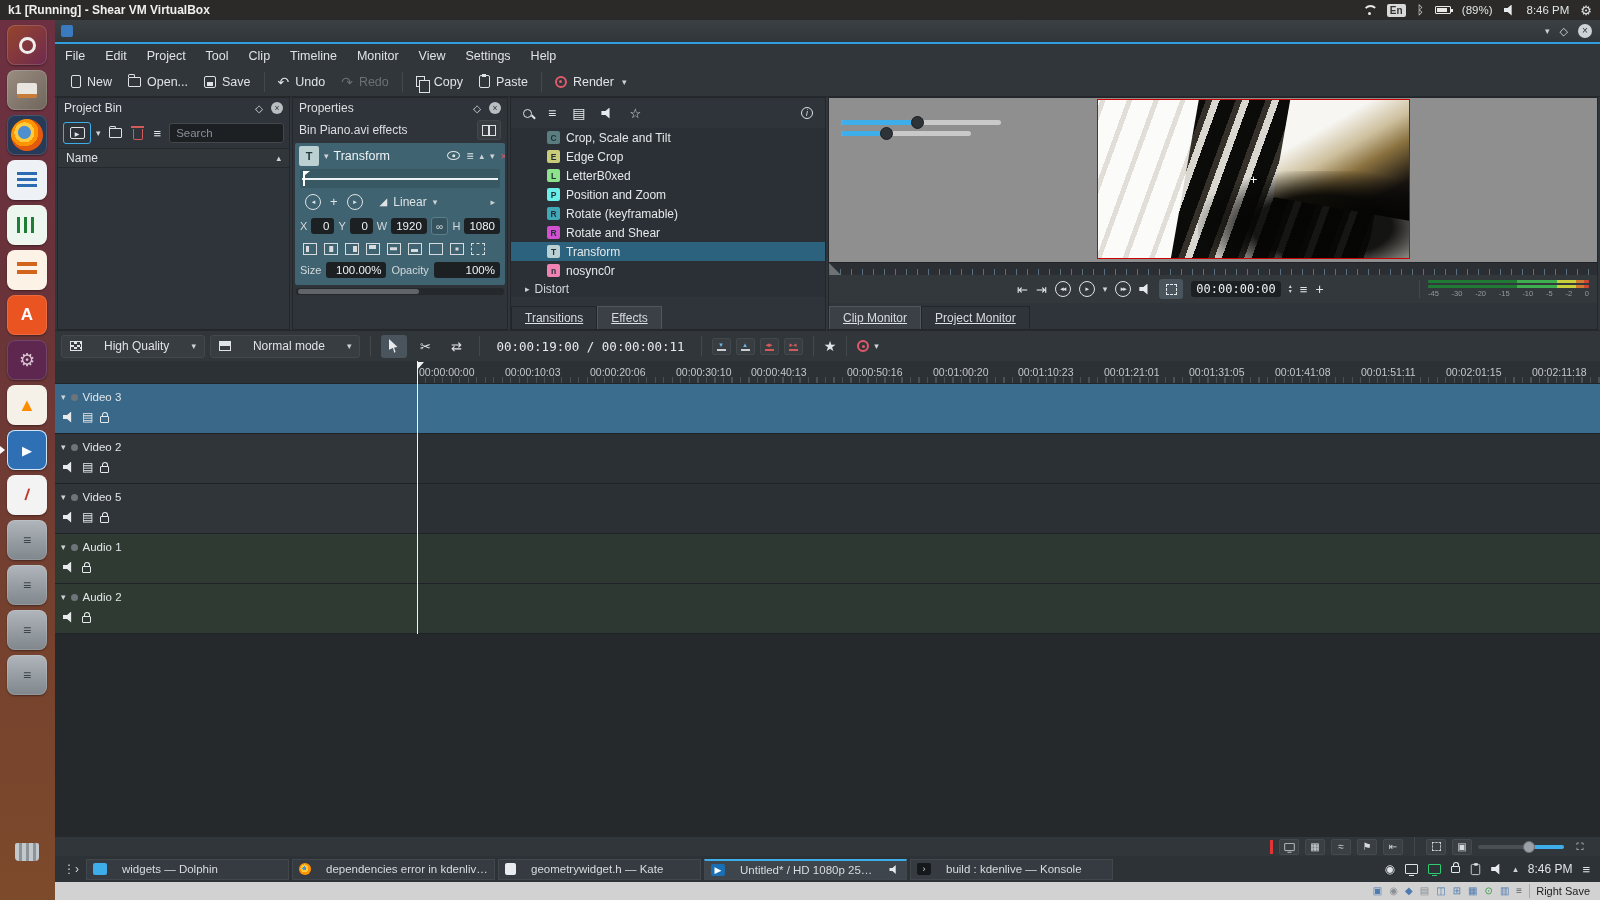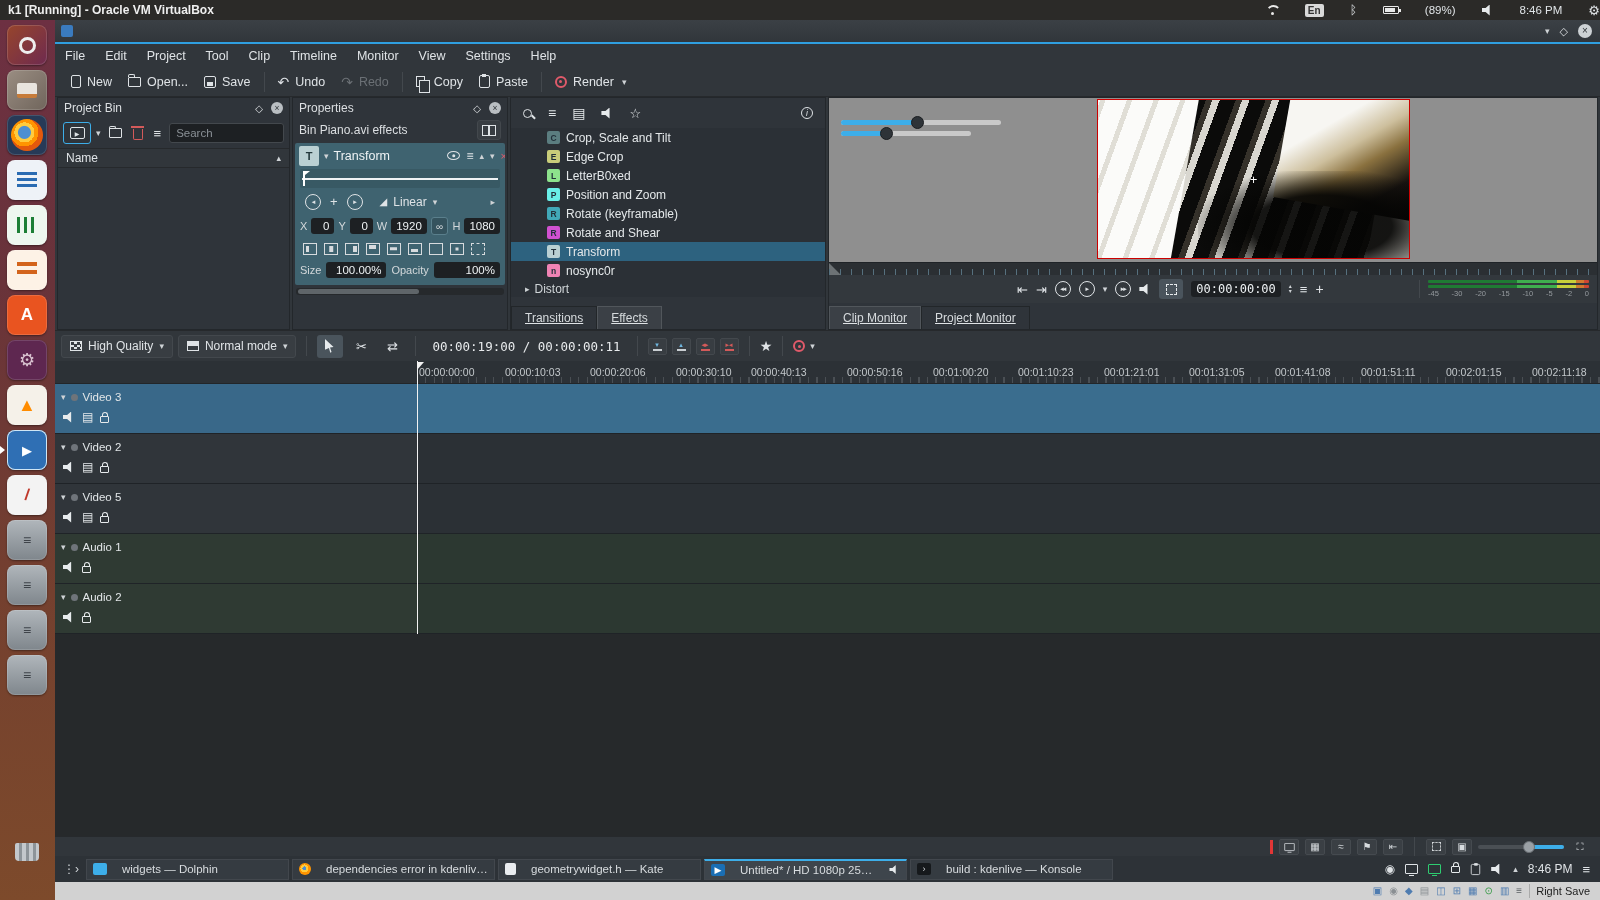--- a/index.html
+++ b/index.html
@@ -5,21 +5,21 @@
   html,body{margin:0;padding:0;width:1600px;height:900px;overflow:hidden;background:#262a2e;
     font-family:"Liberation Sans",sans-serif;color:#dfe3e6;-webkit-font-smoothing:antialiased;}
   *{box-sizing:border-box;}
   .mono{font-family:"DejaVu Sans Mono",monospace;}
   .sep{width:1px;height:20px;background:#43484d;margin:0 5px;}
 
   
   #host-top{position:absolute;left:0;top:0;width:1600px;height:20px;background:#2b2a28;
     display:flex;align-items:center;font-size:12px;color:#efefef;}
   #host-top .title{padding-left:8px;font-weight:bold;font-size:12px;}
-  #host-top .tray{margin-left:auto;display:flex;align-items:center;gap:26px;padding-right:0;font-size:11.5px;}
+  #host-top .tray{margin-left:auto;display:flex;align-items:center;gap:11px;padding-right:8px;font-size:11.5px;}
   .kbd-box{background:#d9d9d9;color:#333;font-size:10px;font-weight:bold;padding:0 3px;border-radius:2px;line-height:13px;}
   .i-wifi{width:13px;height:10px;position:relative;display:inline-block;overflow:hidden;}
   .i-wifi::before{content:"";position:absolute;left:0;top:0;width:11px;height:11px;border:2px solid #e8e8e8;border-radius:50%;
     clip-path:polygon(0 0,100% 0,50% 55%);}
   .i-wifi::after{content:"";position:absolute;left:5px;top:6.5px;width:3.5px;height:3.5px;background:#e8e8e8;border-radius:50%;}
   .i-batt{width:16px;height:8px;border:1px solid #e8e8e8;border-radius:1px;position:relative;display:inline-block;}
   .i-batt::before{content:"";position:absolute;left:1px;top:1px;bottom:1px;width:70%;background:#e8e8e8;}
   .i-batt::after{content:"";position:absolute;right:-3px;top:1.5px;width:2px;height:3.5px;background:#e8e8e8;}
   .i-spk{display:inline-block;width:12px;height:11px;background:#e6eaec;
     clip-path:polygon(0 32%,34% 32%,68% 0,68% 100%,34% 68%,0 68%);}
@@ -178,21 +178,21 @@
   .tc-box{background:#1d2023;border-radius:3px;padding:1px 5px;font-size:12px;color:#eef2f4;}
   .spin{display:flex;flex-direction:column;font-size:6px;line-height:5px;color:#cfd3d6;}
   .meter{margin-left:auto;width:170px;border-left:1px solid #43484d;padding-left:8px;}
   .meter .bars{display:flex;flex-direction:column;gap:2px;}
   .meter .bar{height:3px;border-radius:1px;background:linear-gradient(90deg,#1f7a33 0 55%,#3fae4e 55% 80%,#c8cf3a 80% 92%,#cf7a2e 92% 97%,#cc4633 97% 100%);}
   .meter .labels{display:flex;justify-content:space-between;font-size:7.5px;color:#959a9e;margin-top:1px;}
 
   
   #tl-bar{position:absolute;left:0;top:310px;width:100%;height:31px;background:#31363b;border-top:1px solid #26292c;
     display:flex;align-items:center;gap:5px;padding:0 6px;font-size:12px;}
-  .ddbtn{height:23px;display:flex;align-items:center;gap:6px;padding:0 8px;border:1px solid #43484d;background:#383d42;border-radius:3px;}
+  .ddbtn{height:23px;display:flex;align-items:center;gap:22px;padding:0 8px;border:1px solid #43484d;background:#383d42;border-radius:3px;}
   .toolb{width:26px;height:23px;display:flex;align-items:center;justify-content:center;border-radius:3px;font-size:13px;}
   .toolb.on{background:#4a545c;}
   .i-cursor{width:11px;height:14px;background:#e6eaec;clip-path:polygon(0 0,78% 58%,46% 60%,60% 92%,48% 98%,36% 64%,0 76%);}
   .i-half{width:12px;height:10px;border:1.3px solid #dfe3e6;background:linear-gradient(#dfe3e6 50%,transparent 50%);}
   .i-check{width:12px;height:10px;border:1px solid #dfe3e6;
     background:repeating-conic-gradient(#dfe3e6 0 25%,transparent 0 50%) 0 0/6px 5px;}
   .tlx{width:19px;height:17px;display:flex;flex-direction:column;align-items:center;justify-content:center;gap:1px;
     background:#383d42;border:1px solid #43484d;border-radius:2px;}
   .tlx .ar{font-size:7px;color:#6fb7e0;line-height:1;}
   .tlx .bar{width:9px;height:2.5px;background:#c9ced2;}
@@ -245,21 +245,21 @@
   
   #host-status{position:absolute;left:55px;top:882px;width:1545px;height:18px;background:#d2d2d2;color:#333;
     display:flex;align-items:center;justify-content:flex-end;gap:7px;font-size:11px;padding-right:4px;}
   .vmI{font-size:10px;line-height:1;}
   #host-status .hk{border-left:1px solid #aaa;padding:1px 6px;color:#222;}
 </style>
 </head>
 <body>
 
 <div id="host-top">
-  <span class="title">k1 [Running] - Oracle VM VirtualBox</span>
+  <span class="title">k1 [Running] - Shear VM VirtualBox</span>
   <span class="tray">
     <span class="i-wifi"></span>
     <span class="kbd-box">En</span>
     <span style="font-size:12px;">ᛒ</span>
     <span class="i-batt"></span>
     <span>(89%)</span>
     <span class="i-spk"></span>
     <span>8:46 PM</span>
     <span style="font-size:13px;">⚙</span>
   </span>

